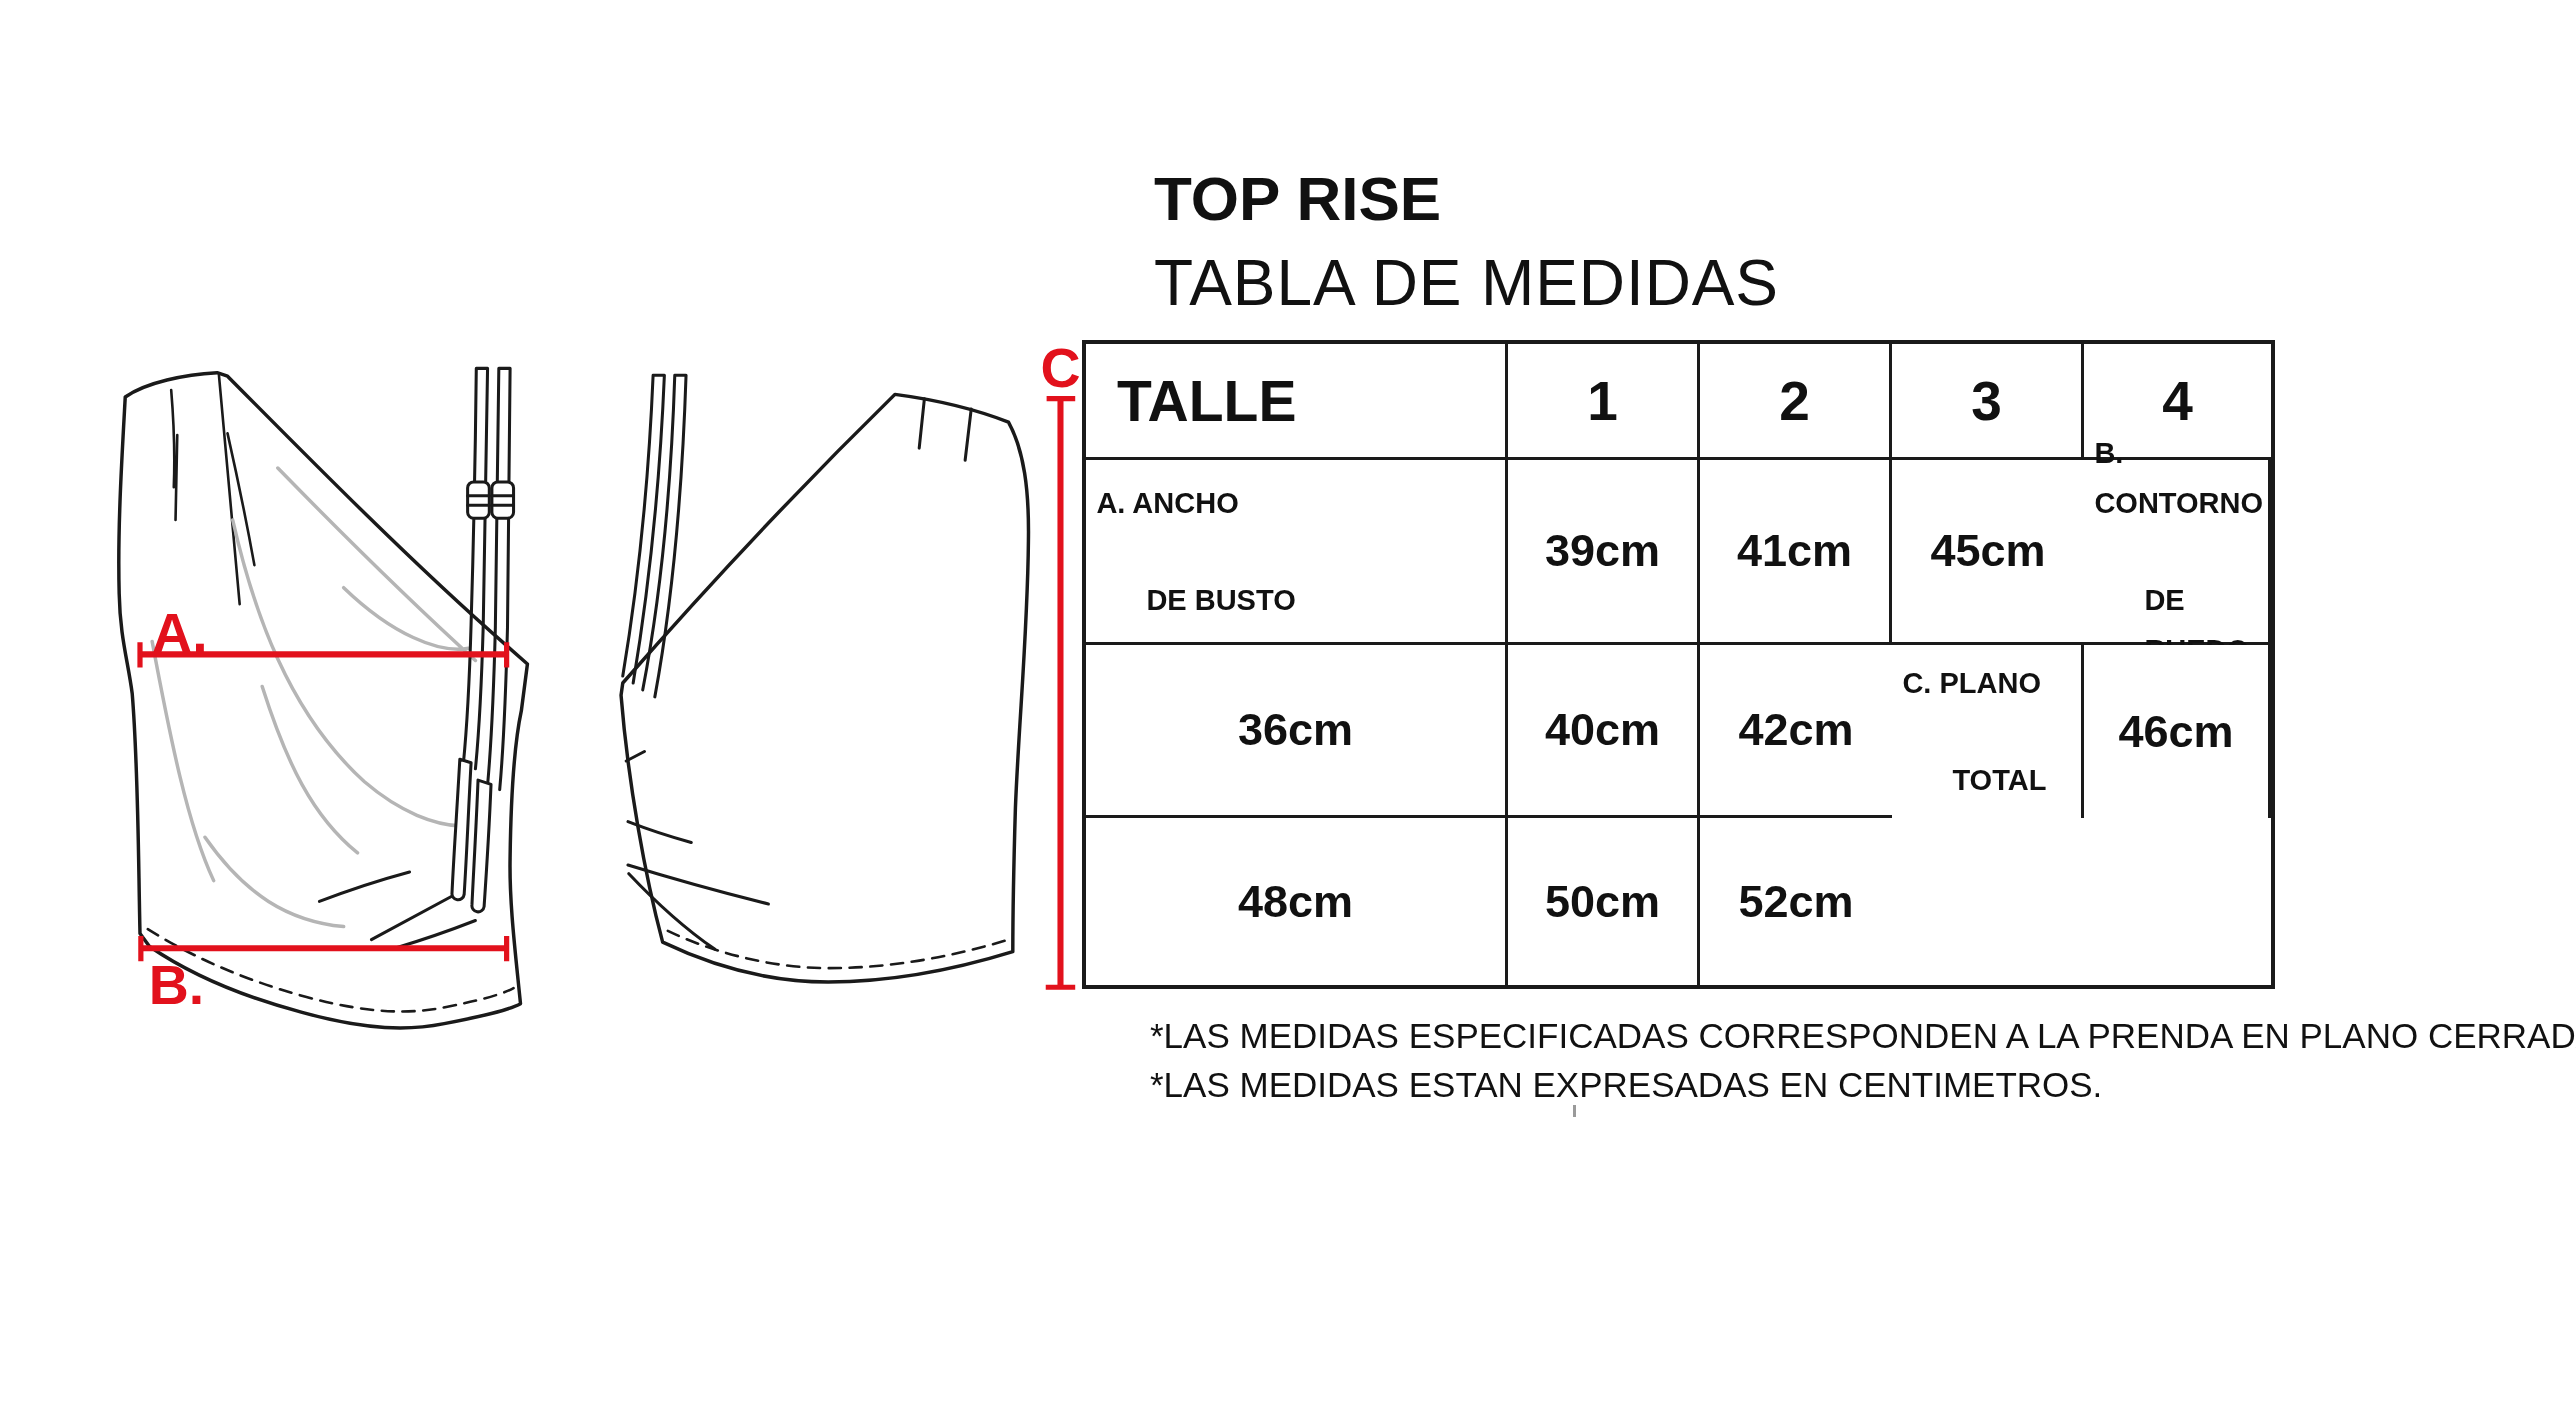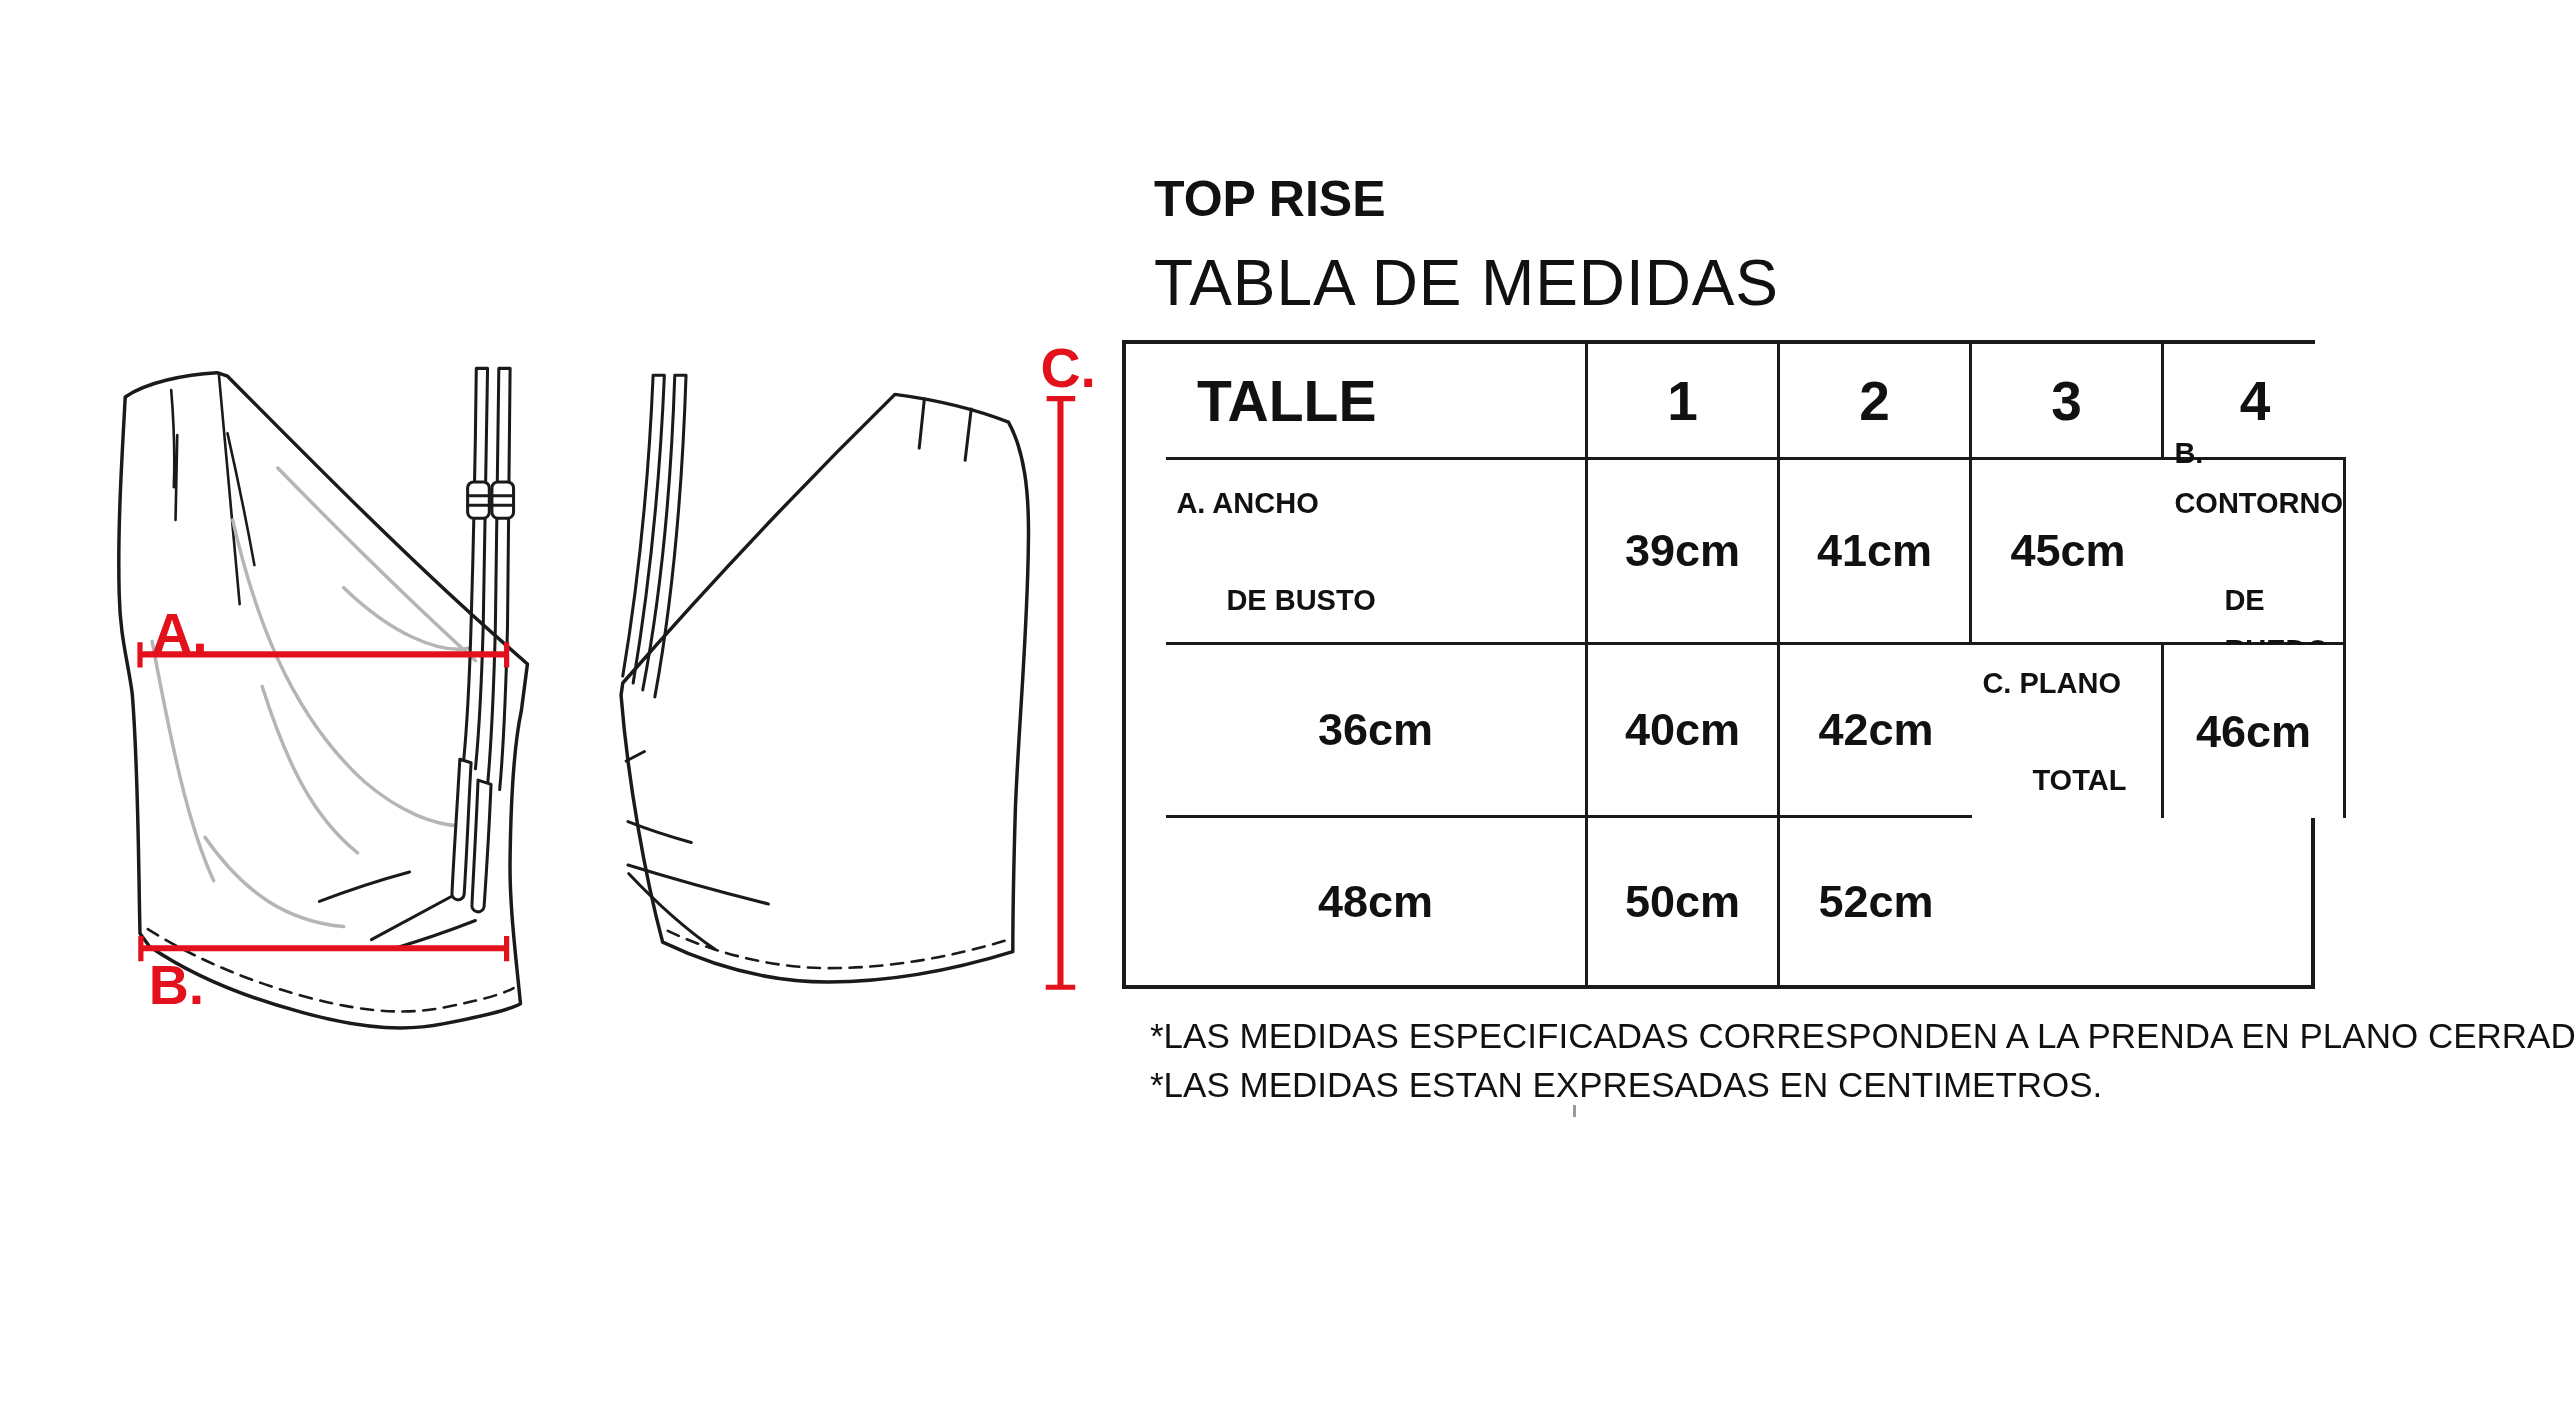--- a/index.html
+++ b/index.html
@@ -2,33 +2,32 @@
 <html style="font-size:14px"><head>
 <meta charset="utf-8">
 <style>
   html,body{margin:0;padding:0;background:#ffffff;}
   .canvas{
     position:relative;width:2576px;height:1405px;background:#ffffff;
     font-family:"Liberation Sans",sans-serif;color:#111;overflow:hidden;
   }
   .title{
     position:absolute;left:1154px;top:166px;
-    font-weight:bold;font-size:50px;line-height:66px;letter-spacing:0px;white-space:nowrap;
+    font-weight:bold;font-size:62px;line-height:66px;letter-spacing:0px;white-space:nowrap;
   }
   .subtitle{
     position:absolute;left:1154px;top:251px;
     font-weight:400;font-size:64px;line-height:64px;letter-spacing:0.9px;white-space:nowrap;
   }
   .size-table{
-    position:absolute;left:1122px;top:340px;width:1193px;height:649px;
+    position:absolute;left:1082px;top:340px;width:1193px;height:649px;
     box-sizing:border-box;border:4.3px solid #1a1a1a;background:#fff;
     display:grid;
     grid-template-columns:422px 192px 192px 192px 1fr;
     grid-template-rows:116px 185px 173px 1fr;
-    padding-left:40px;
   }
   .cell{
     box-sizing:border-box;
     border-right:3.5px solid #1a1a1a;border-bottom:3.5px solid #1a1a1a;
     display:flex;align-items:center;justify-content:center;background:#fff;
   }
   .cell.last-col{border-right:none;}
   .cell.last-row{border-bottom:none;}
   .cell.head-label{justify-content:flex-start;padding-left:31px;font-weight:bold;font-size:57px;}
   .cell.head-size{font-weight:bold;font-size:55px;}

